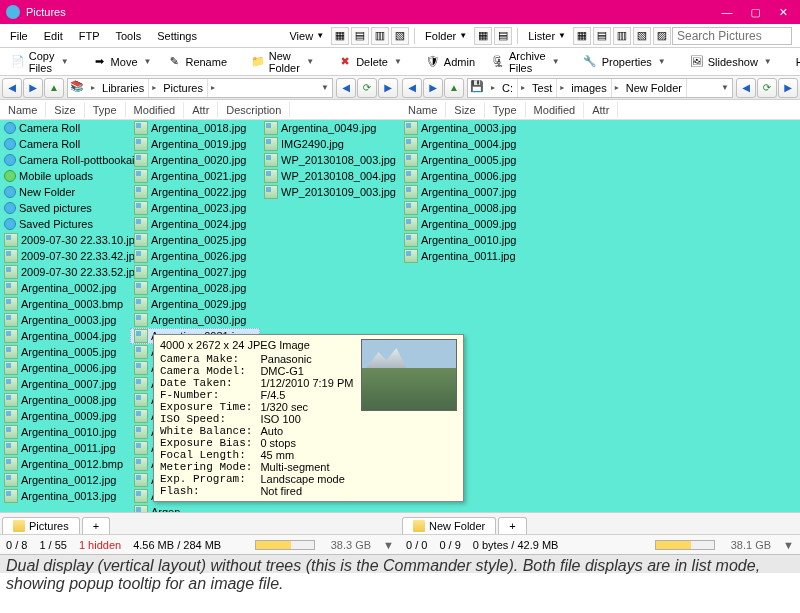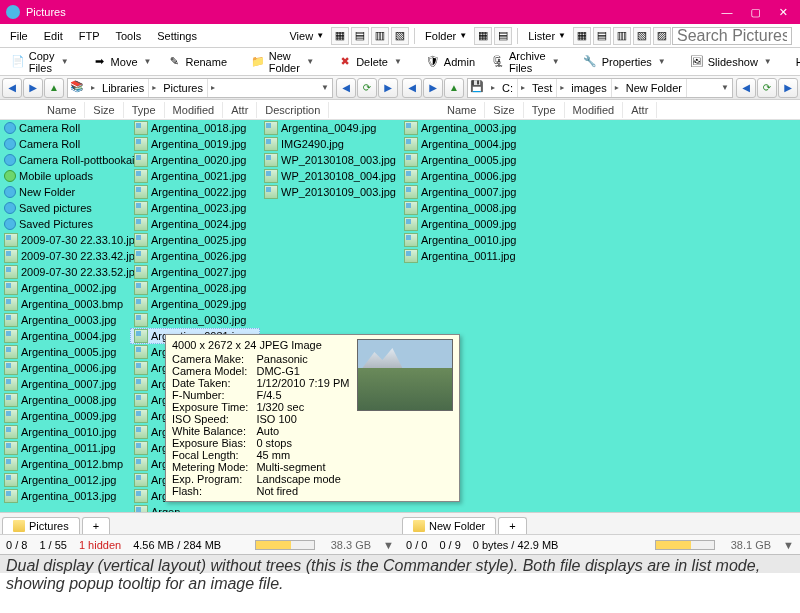--- a/index.html
+++ b/index.html
@@ -8,59 +8,59 @@
 .titlebar .app-icon { width: 14px; height: 14px; background: #4db8e6; border-radius: 50%; margin-right: 6px; }
 .titlebar .title { flex: 1; }
 .titlebar .win-btns { display: flex; gap: 18px; padding-right: 6px; }
 .titlebar .win-btns span { cursor: pointer; }
 .menubar { height: 24px; background: #fff; border-bottom: 1px solid #d0d0d0; display: flex; align-items: center; padding: 0 2px; }
 .menubar .mitem { padding: 4px 8px; cursor: pointer; }
 .menubar .sep { width: 1px; height: 16px; background: #d0d0d0; margin: 0 4px; }
 .menubar .drop { display: flex; align-items: center; gap: 3px; padding: 2px 6px; }
 .menubar .tb-btn { width: 18px; height: 18px; border: 1px solid #d0d0d0; margin: 0 1px; display: flex; align-items: center; justify-content: center; background: #f8f8f8; }
 .menubar .search { margin-left: auto; margin-right: 6px; }
-.menubar .search input { width: 120px; height: 18px; border: 1px solid #c0c0c0; padding: 0 4px; font-size: 16px; color: #888; }
+.menubar .search input { width: 120px; height: 18px; border: 1px solid #c0c0c0; padding: 0 4px; font-size: 12px; color: #888; }
 .toolbar { height: 28px; background: #fff; border-bottom: 1px solid #d0d0d0; display: flex; align-items: center; padding: 0 4px; gap: 2px; }
 .tbtn { display: flex; align-items: center; gap: 4px; padding: 3px 6px; border: 1px solid transparent; cursor: pointer; }
 .tbtn .ico { width: 14px; height: 14px; display: inline-flex; align-items: center; justify-content: center; }
 .tbtn .dd { font-size: 8px; color: #555; margin-left: 2px; }
 .tsep { width: 1px; height: 20px; background: #d0d0d0; margin: 0 3px; }
 .navbar { height: 24px; background: linear-gradient(#f8f8f8,#e8e8e8); border-bottom: 1px solid #d0d0d0; display: flex; align-items: center; padding: 0 2px; gap: 1px; }
 .navbtn { width: 20px; height: 20px; border: 1px solid #c0c0c0; border-radius: 3px; display: flex; align-items: center; justify-content: center; background: linear-gradient(#fff,#eee); font-size: 10px; cursor: pointer; }
 .navbtn.blue { color: #2060c0; }
 .navbtn.green { color: #2a8a2a; }
 .breadcrumb { flex: 1; height: 20px; border: 1px solid #c0c0c0; background: #fff; display: flex; align-items: center; margin: 0 2px; overflow: hidden; }
 .breadcrumb .bcico { width: 16px; height: 16px; margin: 0 2px; }
 .breadcrumb .bcseg { padding: 4px 4px; border-right: 1px solid #e0e0e0; height: 100%; display: flex; align-items: center; cursor: pointer; }
 .breadcrumb .bcarr { font-size: 8px; padding: 0 3px; color: #555; }
 .navend { display: flex; gap: 1px; }
-.colhdr { height: 20px; background: #fff; border-bottom: 1px solid #e0e0e0; display: flex; align-items: center; padding-left: 39px; }
+.colhdr { height: 20px; background: #fff; border-bottom: 1px solid #e0e0e0; display: flex; align-items: center; }
 .colhdr .ch { padding: 2px 8px; border-right: 1px solid #e8e8e8; color: #444; cursor: pointer; }
 .filelist { flex: 1; overflow: auto; background: #5eead4; position: relative; }
 .cols { display: flex; }
 .col { display: flex; flex-direction: column; }
 .fitem { display: flex; align-items: center; padding: 1px 4px; gap: 3px; cursor: pointer; white-space: nowrap; height: 16px; }
 .fitem.sel { background: #cde8ff; border: 1px dotted #7ab8e8; padding: 0 3px; }
 .fico { width: 14px; height: 14px; flex-shrink: 0; }
 .folder-yellow { background: linear-gradient(#ffe68a,#f0c84c); border-radius: 1px; }
 .folder-blue { width:12px;height:12px;border-radius:50%;background:#4db8e6;border:1px solid #2a8cc0; }
 .folder-green { width:12px;height:12px;border-radius:50%;background:#6dd66d;border:1px solid #3aa03a; }
 .img-ico { background: linear-gradient(#d8f0d8,#a8d8a8); border: 1px solid #7ab87a; position: relative; }
 .img-ico::after { content:''; position:absolute; top:1px; left:1px; width:5px; height:5px; background:#6ab8e0; }
 .tabs { height: 22px; background: #f4f4f4; border-top: 1px solid #d0d0d0; display: flex; align-items: flex-end; padding: 0 2px; }
 .tab { padding: 2px 10px; border: 1px solid #c0c0c0; border-bottom: none; background: #fff; border-radius: 3px 3px 0 0; display: flex; align-items: center; gap: 4px; margin-right: 2px; }
 .tab .tico { width: 12px; height: 12px; }
 .statusbar { height: 20px; background: #f8f8f8; border-top: 1px solid #d0d0d0; display: flex; align-items: center; padding: 0 6px; gap: 12px; font-size: 11px; }
 .statusbar .hidden-red { color: #d02020; }
 .statusbar .disk { width: 60px; height: 10px; border: 1px solid #b0b0b0; background: linear-gradient(to right, #ffd860 60%, #f0f0f0 60%); margin: 0 4px; }
 .statusbar .disktxt { color: #666; }
 .caption { height: 19px; background: #e8e8e8; border-top: 1px solid #c0c0c0; padding: 2px 6px; font-size: 16px; color: #333; font-style: italic; }
-.tooltip { position: absolute; left: 165px; top: 334px; background: #ffffe8; border: 1px solid #888; padding: 4px 6px; display: flex; gap: 8px; font-size: 11px; z-index: 100; box-shadow: 2px 2px 4px rgba(0,0,0,0.25); }
+.tooltip { position: absolute; left: 153px; top: 334px; background: #ffffe8; border: 1px solid #888; padding: 4px 6px; display: flex; gap: 8px; font-size: 11px; z-index: 100; box-shadow: 2px 2px 4px rgba(0,0,0,0.25); }
 .tooltip .info { display: grid; grid-template-columns: auto auto; column-gap: 8px; row-gap: 0; }
-.tooltip .info .k { color: #000; }
+.tooltip .info .k { color: #000; font-family: Liberation Mono, monospace; }
 .tooltip .info .v { color: #000; }
 .tooltip .thumb { width: 96px; height: 72px; background: linear-gradient(#a8c8e0 40%, #6a8a5a 40%, #4a6a4a); border: 1px solid #666; position: relative; }
 .tooltip .thumb::before { content:''; position:absolute; left:4px; top:8px; width:40px; height:20px; background: linear-gradient(#e0e8f0,#b0b8c0); clip-path: polygon(0 100%, 30% 20%, 50% 60%, 75% 0, 100% 100%); }
 .paneset { display:flex; flex-direction:column; width:50%; }
 .panewrap { display:flex; height:478px; }
 </style>
 </head>
 <body>
 
 <div class="titlebar">

